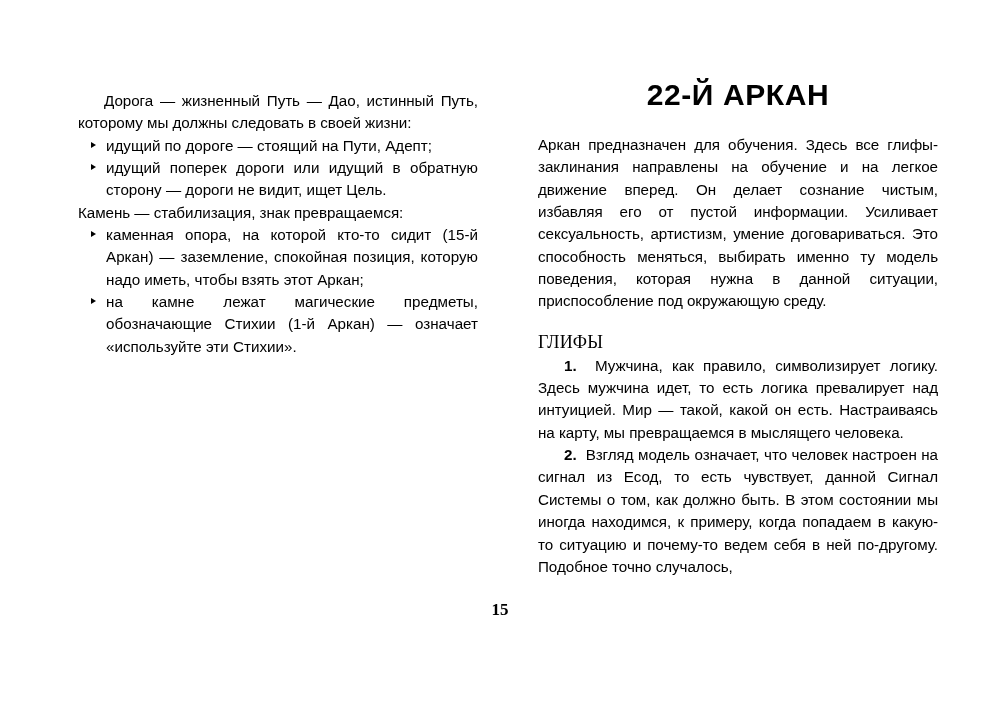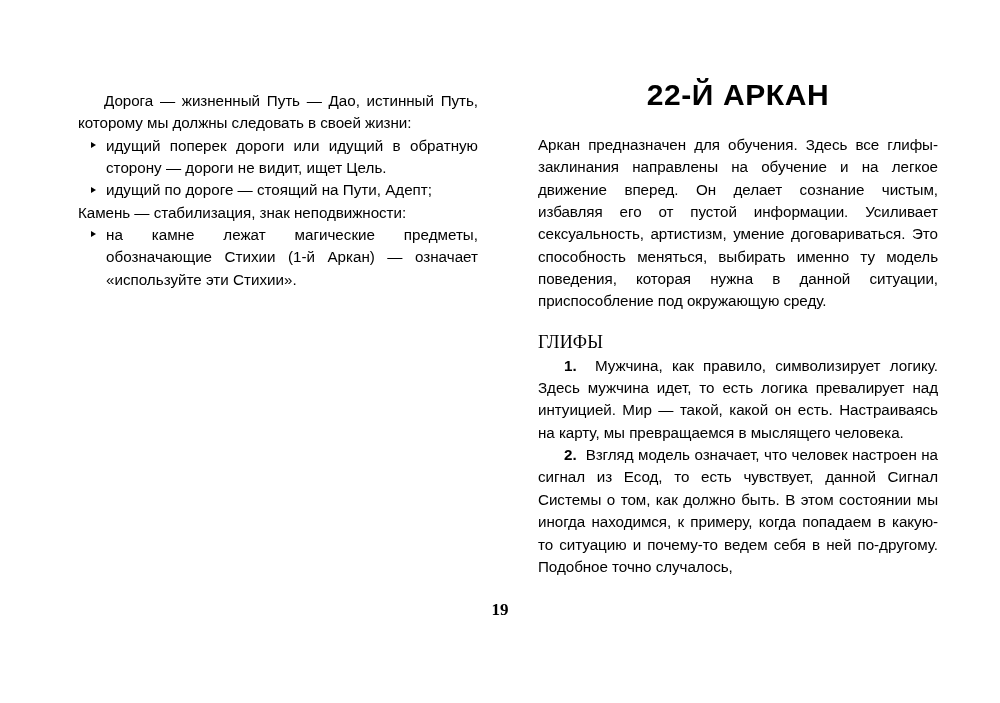--- a/index.html
+++ b/index.html
@@ -105,34 +105,35 @@
 </head>
 <body>
 
 <div class="page">
 
   <div class="columns">
 
     <div class="col col-left">
       <p class="indent">Дорога — жизненный Путь — Дао, истинный Путь, которому мы должны следовать в своей жизни:</p>
       <ul class="bullets">
+        <li><span class="tri"></span><span>идущий по дороге — стоящий на Пути, Адепт;</span></li>
         <li><span class="tri"></span><span>идущий поперек дороги или идущий в обратную сторону — дороги не видит, ищет Цель.</span></li>
-        <li><span class="tri"></span><span>идущий по дороге — стоящий на Пути, Адепт;</span></li>
       </ul>
-      <p>Камень — стабилизация, знак неподвижности:</p>
+      <p>Камень — стабилизация, знак превращаемся:</p>
       <ul class="bullets">
+        <li><span class="tri"></span><span>каменная опора, на которой кто-то сидит (15-й Аркан) — заземление, спокойная позиция, которую надо иметь, чтобы взять этот Аркан;</span></li>
         <li><span class="tri"></span><span>на камне лежат магические предметы, обозначающие Стихии (1-й Аркан) — означает «используйте эти Стихии».</span></li>
       </ul>
     </div>
 
     <div class="col col-right">
       <h1 class="arcana-title">22-Й АРКАН</h1>
       <p>Аркан предназначен для обучения. Здесь все глифы-заклинания направлены на обучение и на легкое движение вперед. Он делает сознание чистым, избавляя его от пустой информации. Усиливает сексуальность, артистизм, умение договариваться. Это способность меняться, выбирать именно ту модель поведения, которая нужна в данной ситуации, приспособление под окружающую среду.</p>
       <h2 class="section-head">ГЛИФЫ</h2>
       <p class="indent"><span class="glyph-num">1.</span>&nbsp; <span class="glyph-term">Мужчина</span><span>, как правило, символизирует логику. Здесь мужчина идет, то есть логика превалирует над интуицией. Мир — такой, какой он есть. Настраиваясь на карту, мы превращаемся в мыслящего человека.</span></p>
       <p class="indent"><span class="glyph-num">2.</span>&nbsp; <span class="glyph-term">Взгляд модель</span><span> означает, что человек настроен на сигнал из Есод, то есть чувствует, данной Сигнал Системы о том, как должно быть. В этом состоянии мы иногда находимся, к примеру, когда попадаем в какую-то ситуацию и почему-то ведем себя в ней по-другому. Подобное точно случалось,</span></p>
     </div>
 
   </div>
 
-  <div class="page-number">19</div>
+  <div class="page-number">15</div>
 
 </div>
 
 </body></html>

